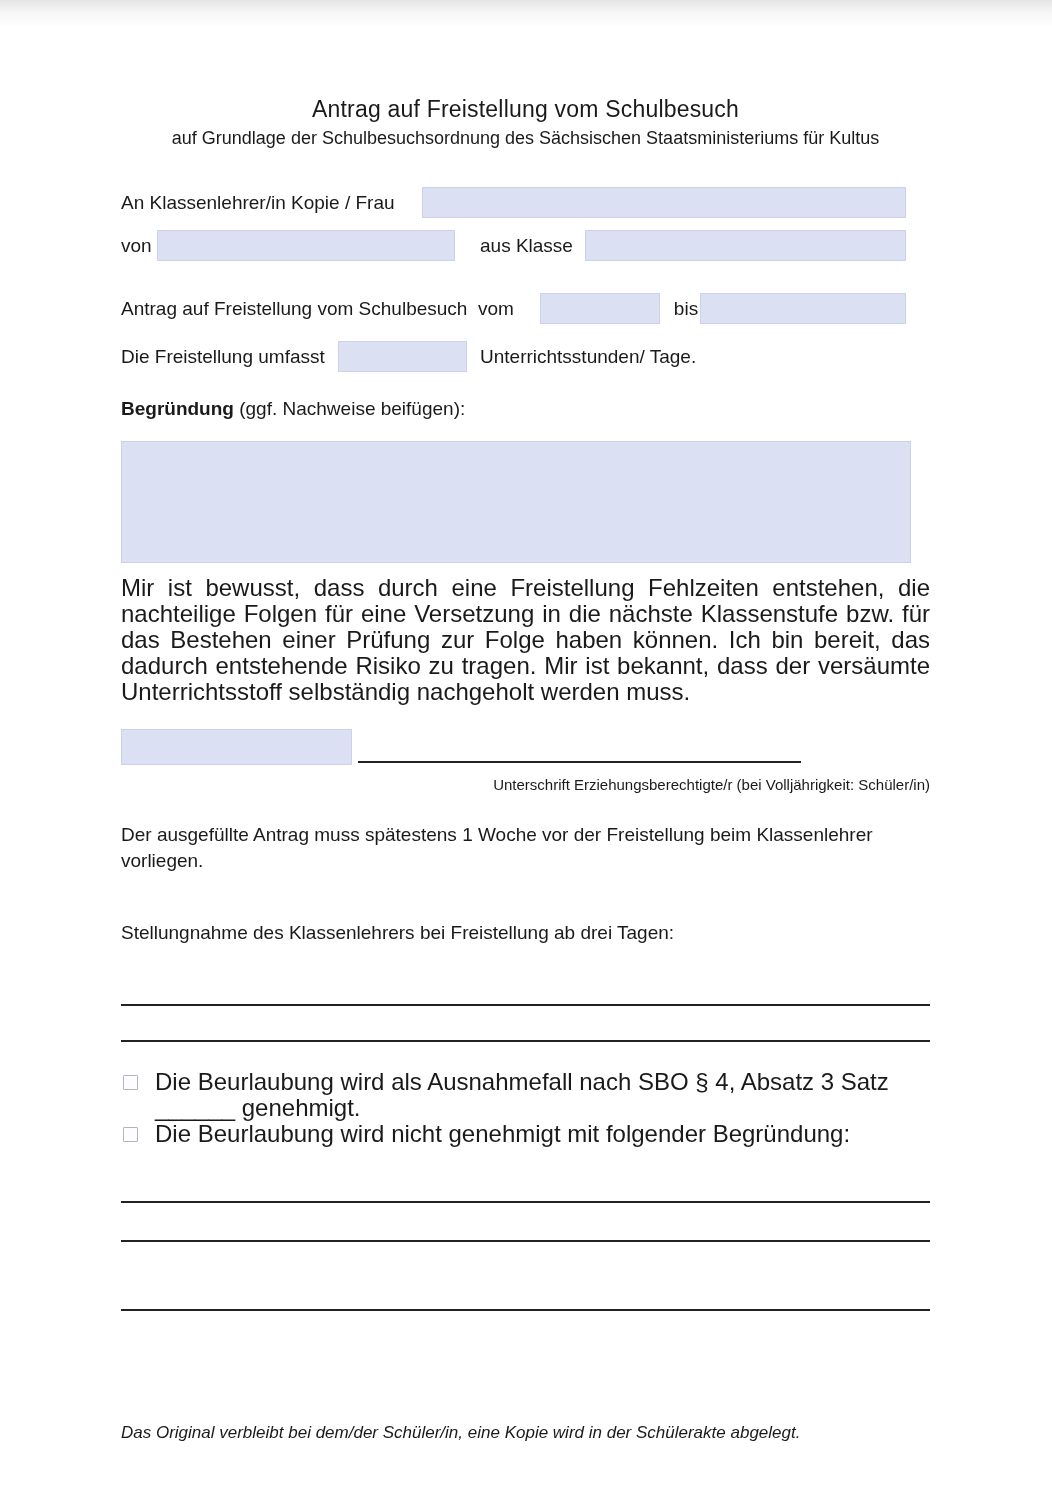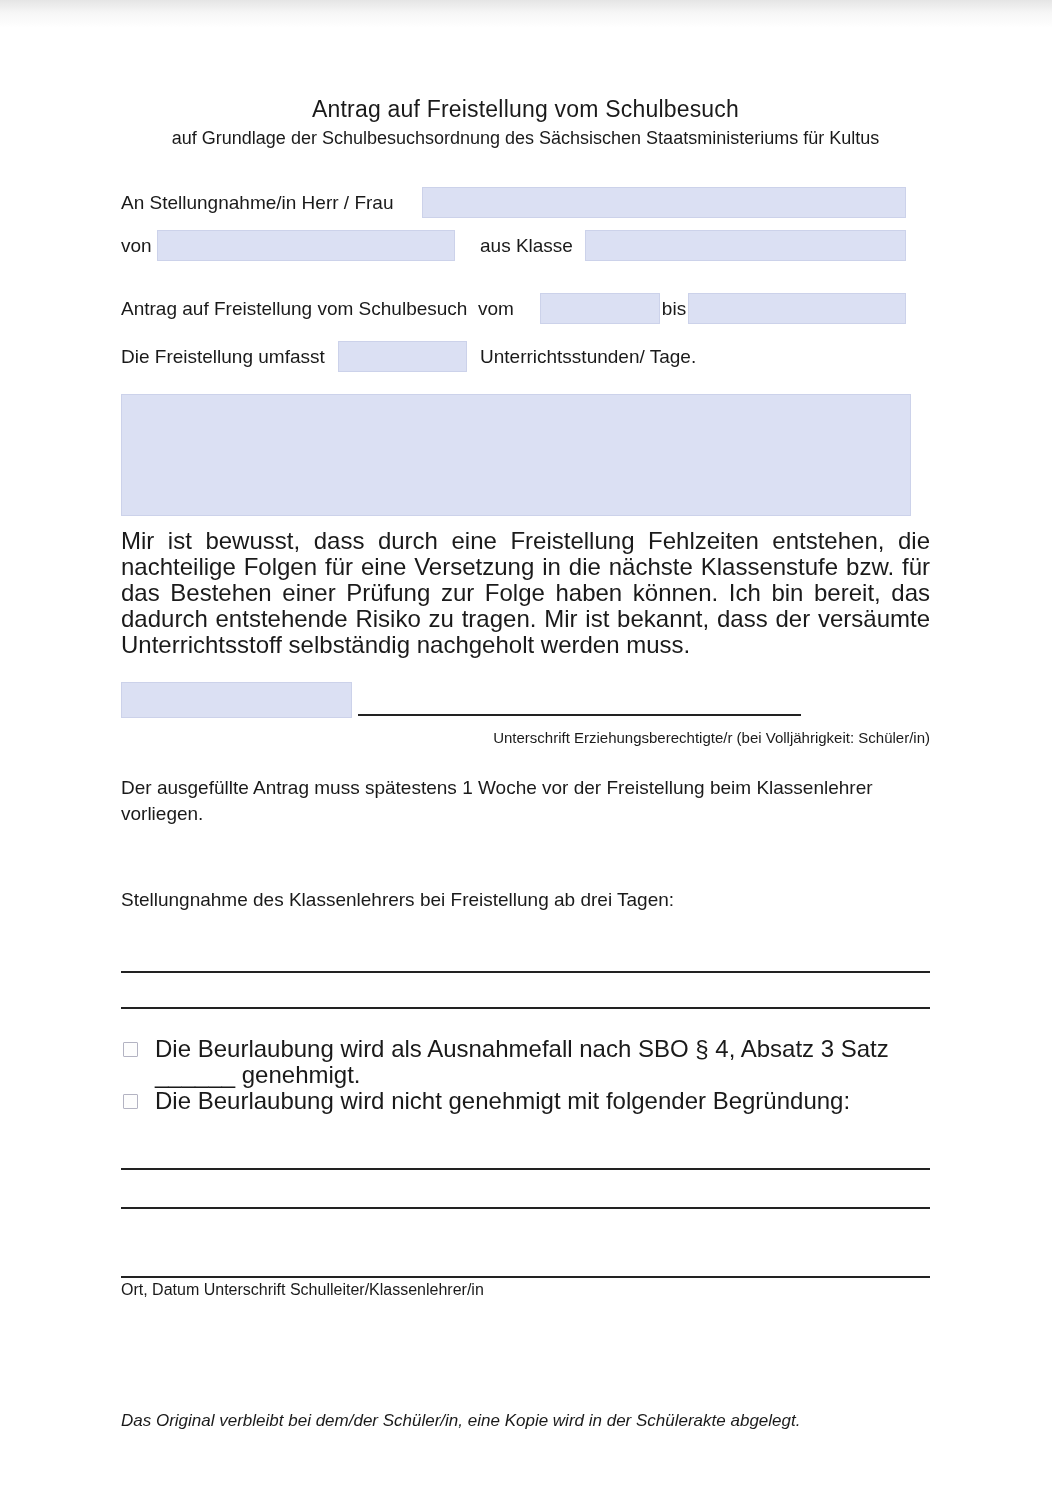--- a/index.html
+++ b/index.html
@@ -45,21 +45,21 @@
   .grow { flex: 1 1 auto; }
   .row-teacher { margin-top: 37px; }
   .row-teacher .lbl { width: 301px; }
   .row-from { margin-top: 10px; }
   .row-from .lbl-von { width: 36px; }
   .row-from .field-von { width: 298px; }
   .row-from .lbl-klasse { margin-left: 25px; width: 105px; }
   .row-dates { margin-top: 30px; }
   .row-dates .lbl-antrag { width: 419px; }
   .row-dates .field-vom { width: 120px; }
-  .row-dates .lbl-bis { width: 28px; margin-right: 0; text-align: center; }
+  .row-dates .lbl-bis { width: 28px; margin-left: 12px; margin-right: 0; text-align: center; }
   .row-duration { margin-top: 15px; }
   .row-duration .lbl-umfasst { width: 217px; }
   .row-duration .field-count { width: 129px; }
   .row-duration .lbl-stunden { margin-left: 13px; }
   .reason-label { margin-top: 25px; font-size: 19px; }
   .reason-label b { font-weight: bold; }
   .reason-box {
     margin-top: 21px; margin-right: 19px;
     height: 122px;
     background: #dbe0f3;
@@ -73,21 +73,21 @@
   }
   .sig-row { display: flex; align-items: flex-end; margin-top: 21px; }
   .sig-field { width: 231px; height: 36px; background: #dbe0f3; border: 1px solid #ccd2ea; box-sizing: border-box; }
   .sig-line { width: 443px; margin-left: 6px; border-bottom: 2px solid #222; height: 0; margin-bottom: 2px; }
   .sig-caption {
     margin-top: 11px; margin-right: 0;
     text-align: right;
     font-size: 15px;
   }
   .deadline { margin-top: 29px; font-size: 19px; line-height: 26px; }
-  .statement-heading { margin-top: 62px; font-size: 19px; }
+  .statement-heading { margin-top: 48px; font-size: 19px; }
   .hline { border-bottom: 2px solid #222; height: 0; }
   .line-1 { margin-top: 60px; }
   .line-2 { margin-top: 34px; }
   .checks { margin-top: 27px; }
   .check-row { display: flex; align-items: flex-start; font-size: 24px; line-height: 26px; margin-top: 0; }
   .checkbox {
     flex: 0 0 auto;
     width: 13px; height: 13px;
     border: 1px solid #b3b3c2;
     border-radius: 1px;
@@ -105,21 +105,21 @@
 <body>
 
 <div class="top-shadow"></div>
 
 <div class="content">
 
   <h1 class="title">Antrag auf Freistellung vom Schulbesuch</h1>
   <div class="subtitle">auf Grundlage der Schulbesuchsordnung des Sächsischen Staatsministeriums für Kultus</div>
 
   <div class="row row-teacher">
-    <span class="lbl">An Stellungnahme/in Herr / Frau</span>
+    <span class="lbl">An Klassenlehrer/in Kopie / Frau</span>
     <span class="field grow"></span>
   </div>
 
   <div class="row row-from">
     <span class="lbl lbl-von">von</span>
     <span class="field field-von"></span>
     <span class="lbl lbl-klasse">aus Klasse</span>
     <span class="field grow"></span>
   </div>
 
@@ -129,20 +129,21 @@
     <span class="lbl lbl-bis">bis</span>
     <span class="field grow"></span>
   </div>
 
   <div class="row row-duration">
     <span class="lbl lbl-umfasst">Die Freistellung umfasst</span>
     <span class="field field-count"></span>
     <span class="lbl lbl-stunden">Unterrichtsstunden/ Tage.</span>
   </div>
 
+  <div class="reason-label"><b>Begründung</b><span> (ggf. Nachweise beifügen):</span></div>
 
   <div class="reason-box"></div>
 
   <p class="ack">Mir ist bewusst, dass durch eine Freistellung Fehlzeiten entstehen, die nachteilige Folgen für eine Versetzung in die nächste Klassenstufe bzw. für das Bestehen einer Prüfung zur Folge haben können. Ich bin bereit, das dadurch entstehende Risiko zu tragen. Mir ist bekannt, dass der versäumte Unterrichtsstoff selbständig nachgeholt werden muss.</p>
 
   <div class="sig-row">
     <span class="sig-field"></span>
     <span class="sig-line"></span>
   </div>
   <div class="sig-caption">Unterschrift Erziehungsberechtigte/r (bei Volljährigkeit: Schüler/in)</div>
@@ -163,18 +164,17 @@
       <span class="checkbox"></span>
       <span>Die Beurlaubung wird nicht genehmigt mit folgender Begründung:</span>
     </div>
   </div>
 
   <div class="hline line-3"></div>
   <div class="hline line-4"></div>
 
   <div class="footer-sig">
     <div class="hline"></div>
-    <div class="footer-caption">Ort, Datum Unterschrift Schulleiter/Klassenlehrer/in</div>
   </div>
 
   <div class="orig-note">Das Original verbleibt bei dem/der Schüler/in, eine Kopie wird in der Schülerakte abgelegt.</div>
 
 </div>
 
 </body></html>

